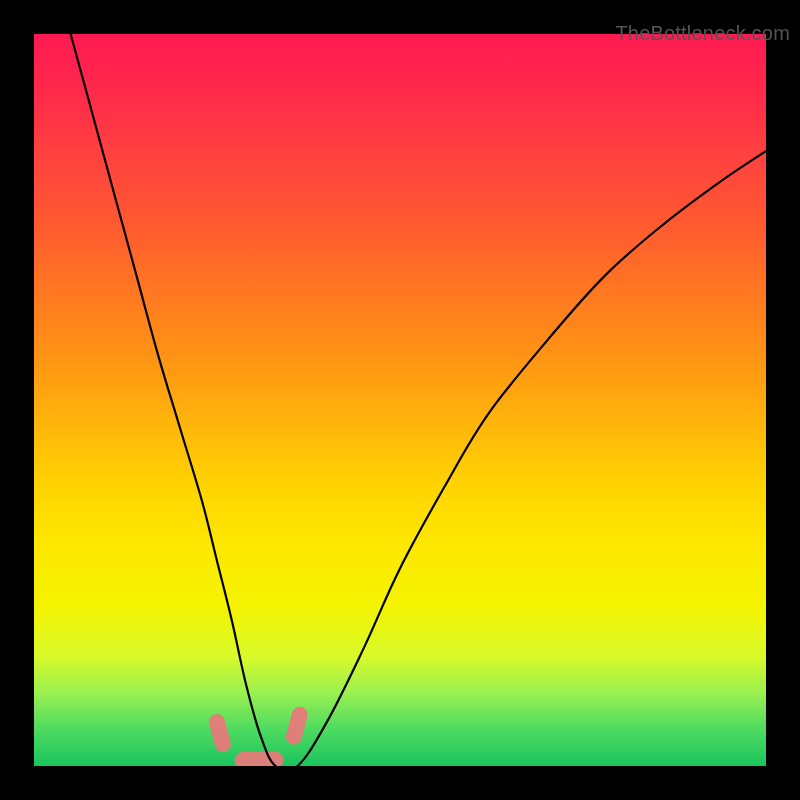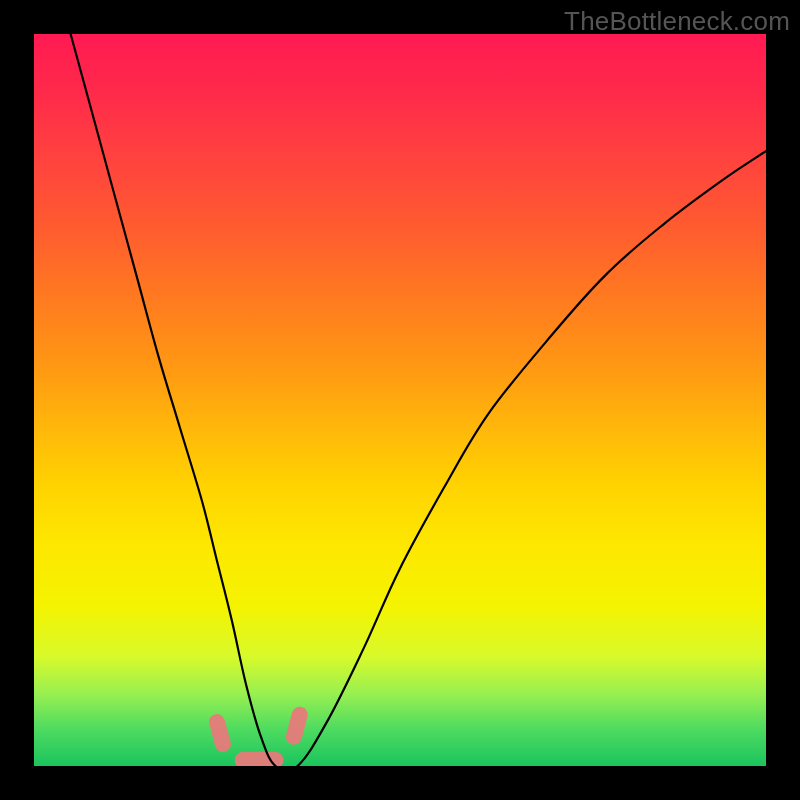--- a/index.html
+++ b/index.html
@@ -38,24 +38,24 @@
       #fde800 70%,
       #f5f300 78%,
       #d8fa2a 85%,
       #9af050 90%,
       #4edb60 95%,
       #1ac45e 100%
     );
   }
   .watermark {
     position: absolute;
-    top: 6px;
+    top: 22px;
     right: 10px;
     color: #555;
-    font-size: 26px;
+    font-size: 20px;
     font-weight: 400;
     letter-spacing: 0.2px;
   }
   svg.curve {
     position: absolute;
     top: 0;
     left: 0;
     width: 732px;
     height: 732px;
   }

